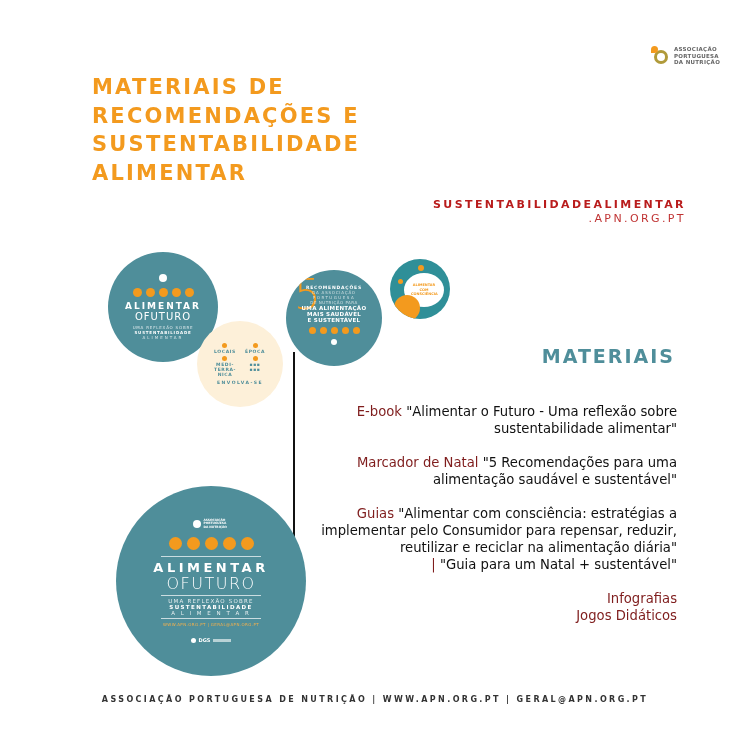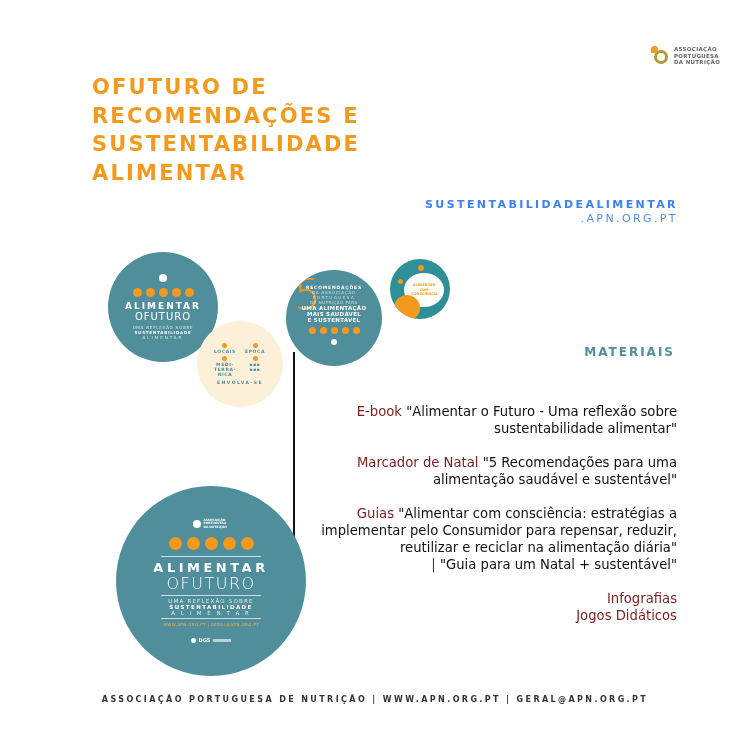--- a/index.html
+++ b/index.html
@@ -5,33 +5,33 @@
   html,body{margin:0;padding:0;background:#fff;}
   body{width:750px;height:750px;position:relative;overflow:hidden;font-family:"DejaVu Sans",sans-serif;}
   .abs{position:absolute;}
   .logo{left:651px;top:46px;display:flex;align-items:center;gap:5px;}
   .logo .mark{width:18px;height:20px;position:relative;}
   .logo .mark .c{position:absolute;left:3px;top:4px;width:14px;height:14px;border-radius:50%;background:#b09a3a;}
   .logo .mark .c2{position:absolute;left:6px;top:7px;width:8px;height:8px;border-radius:50%;background:#fff;}
   .logo .mark .d{position:absolute;left:0;top:0;width:7px;height:7px;border-radius:50% 50% 50% 0;background:#f39a1e;}
   .logo .txt{font-family:"DejaVu Sans",sans-serif;font-size:5.5px;line-height:6.5px;color:#666;letter-spacing:.3px;font-weight:bold;}
   .title{left:92px;top:73px;width:300px;font-family:"DejaVu Sans",sans-serif;font-weight:bold;color:#f39a1e;font-size:21px;line-height:28.5px;letter-spacing:2.2px;}
-  .site{right:72px;top:198px;text-align:right;font-family:"DejaVu Sans",sans-serif;color:#3b82f6;}
+  .site{right:64px;top:198px;text-align:right;font-family:"DejaVu Sans",sans-serif;color:#b91c1c;}
   .site .l1{font-weight:bold;font-size:11px;letter-spacing:2.4px;}
   .site .l2{font-size:11px;letter-spacing:2.4px;margin-top:1px;opacity:.9;}
   .circle{position:absolute;border-radius:50%;overflow:hidden;display:flex;flex-direction:column;align-items:center;justify-content:center;text-align:center;}
   .teal{background:#4f8e9a;}
   .cream{background:#fdf0d9;}
   .ct{color:#fff;font-family:"DejaVu Sans",sans-serif;}
   .icons{display:flex;gap:4px;justify-content:center;}
   .icons span{display:inline-block;border-radius:50%;background:#f39a1e;}
   .sep{border-top:1px solid rgba(255,255,255,.7);}
   .orange{color:#f7b14b;}
   .vline{left:293px;top:352px;width:2px;height:192px;background:#111;}
-  .materiais{right:75px;top:345px;font-family:"DejaVu Sans",sans-serif;font-weight:bold;font-size:12px;letter-spacing:2px;color:#4f8e9a;}
+  .materiais{right:75px;top:345px;font-family:"DejaVu Sans",sans-serif;font-weight:bold;font-size:19px;letter-spacing:2px;color:#4f8e9a;}
   .list{right:73px;top:403px;width:400px;text-align:right;font-family:"DejaVu Sans",sans-serif;font-size:13.2px;line-height:17px;color:#111;}
   .list .acc{color:#7f1d1d;}
   .list .item{margin-bottom:17px;}
   .footer{left:0;right:0;top:695px;text-align:center;font-family:"DejaVu Sans",sans-serif;font-size:8px;letter-spacing:2.4px;color:#333;font-weight:bold;}
 </style>
 </head>
 <body>
 
 <div class="abs logo">
   <div class="mark">
@@ -40,21 +40,21 @@
       <div class="d"></div>
   </div>
   <div class="txt">
     <div>ASSOCIAÇÃO</div>
     <div>PORTUGUESA</div>
     <div>DA NUTRIÇÃO</div>
   </div>
 </div>
 
 <div class="abs title">
-  <div>OFUTURO DE</div>
+  <div>MATERIAIS DE</div>
   <div>RECOMENDAÇÕES E</div>
   <div>SUSTENTABILIDADE</div>
   <div>ALIMENTAR</div>
 </div>
 
 <div class="abs site">
   <div class="l1">SUSTENTABILIDADEALIMENTAR</div>
   <div class="l2">.APN.ORG.PT</div>
 </div>
 

